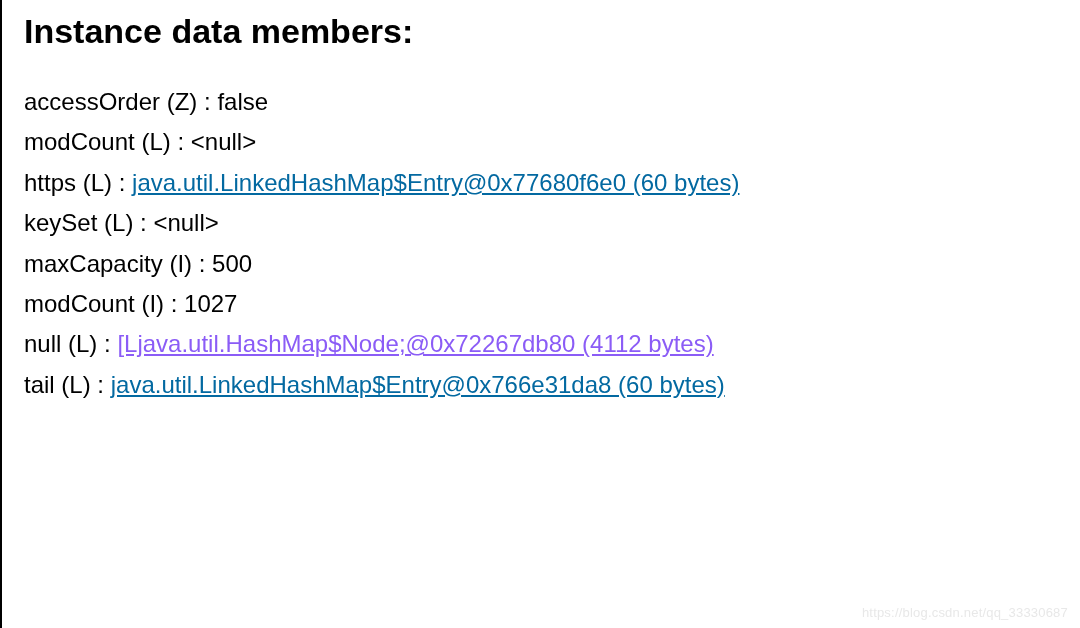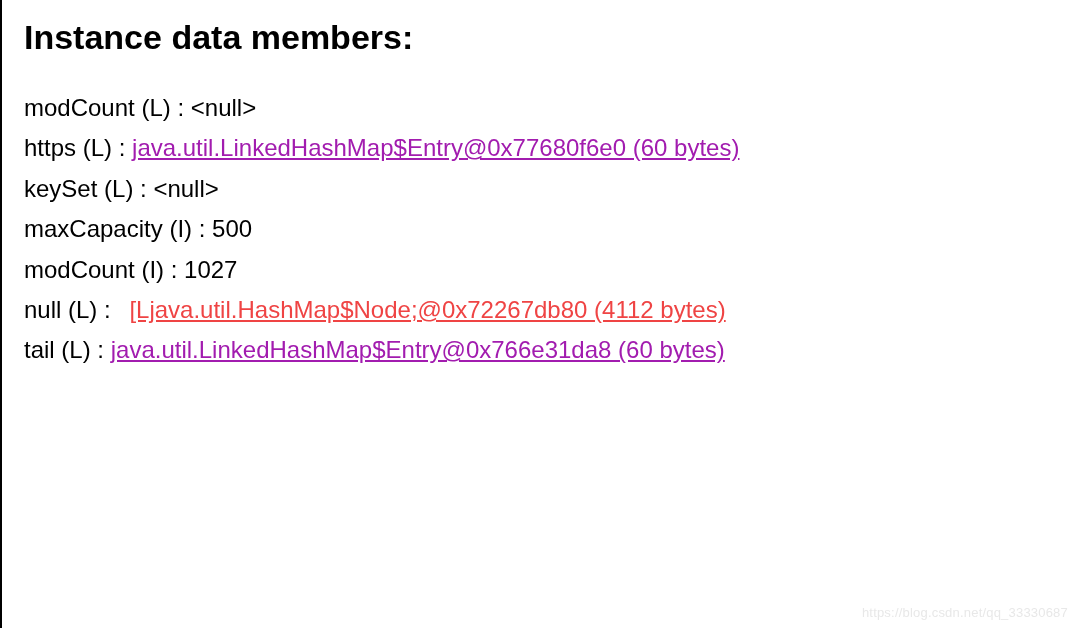--- a/index.html
+++ b/index.html
@@ -9,59 +9,59 @@
     }
     body {
       font-family: Arial, Helvetica, sans-serif;
       background: #fff;
       width: 1080px;
       height: 628px;
       position: relative;
       border-left: 2px solid #000;
     }
     .content {
-      padding: 18px 22px;
+      padding: 12px 22px;
     }
     h1 {
       font-size: 34px;
       font-weight: 700;
       color: #000;
       margin-bottom: 32px;
     }
     .members {
       font-size: 24px;
       color: #000;
       line-height: 1.6;
     }
     .member-row {
       margin-bottom: 2px;
     }
     a.obj-link {
-      color: #a21caf;
+      color: #0369a1;
       text-decoration: underline;
     }
     a.obj-link.visited {
-      color: #ef4444;
-      margin-left: 12px;
+      color: #8b5cf6;
     }
     .watermark {
       position: absolute;
       bottom: 8px;
       right: 12px;
       font-size: 13px;
       color: #e8e8e8;
       letter-spacing: 0.2px;
     }
   </style>
 </head>
 <body>
 
 <div class="content">
   <h1>Instance data members:</h1>
   <div class="members" id="members-list">
+      <div class="member-row"><span>accessOrder</span> <span>(Z)</span> : <span>false</span></div>
       <div class="member-row"><span>modCount</span> <span>(L)</span> : <span>&lt;null&gt;</span></div>
       <div class="member-row"><span>https</span> <span>(L)</span> : <a href="#" class="obj-link">java.util.LinkedHashMap$Entry@0x77680f6e0 (60 bytes)</a></div>
       <div class="member-row"><span>keySet</span> <span>(L)</span> : <span>&lt;null&gt;</span></div>
       <div class="member-row"><span>maxCapacity</span> <span>(I)</span> : <span>500</span></div>
       <div class="member-row"><span>modCount</span> <span>(I)</span> : <span>1027</span></div>
       <div class="member-row"><span>null</span> <span>(L)</span> : <a href="#" class="obj-link visited">[Ljava.util.HashMap$Node;@0x72267db80 (4112 bytes)</a></div>
       <div class="member-row"><span>tail</span> <span>(L)</span> : <a href="#" class="obj-link">java.util.LinkedHashMap$Entry@0x766e31da8 (60 bytes)</a></div>
     </div>
 </div>
 

